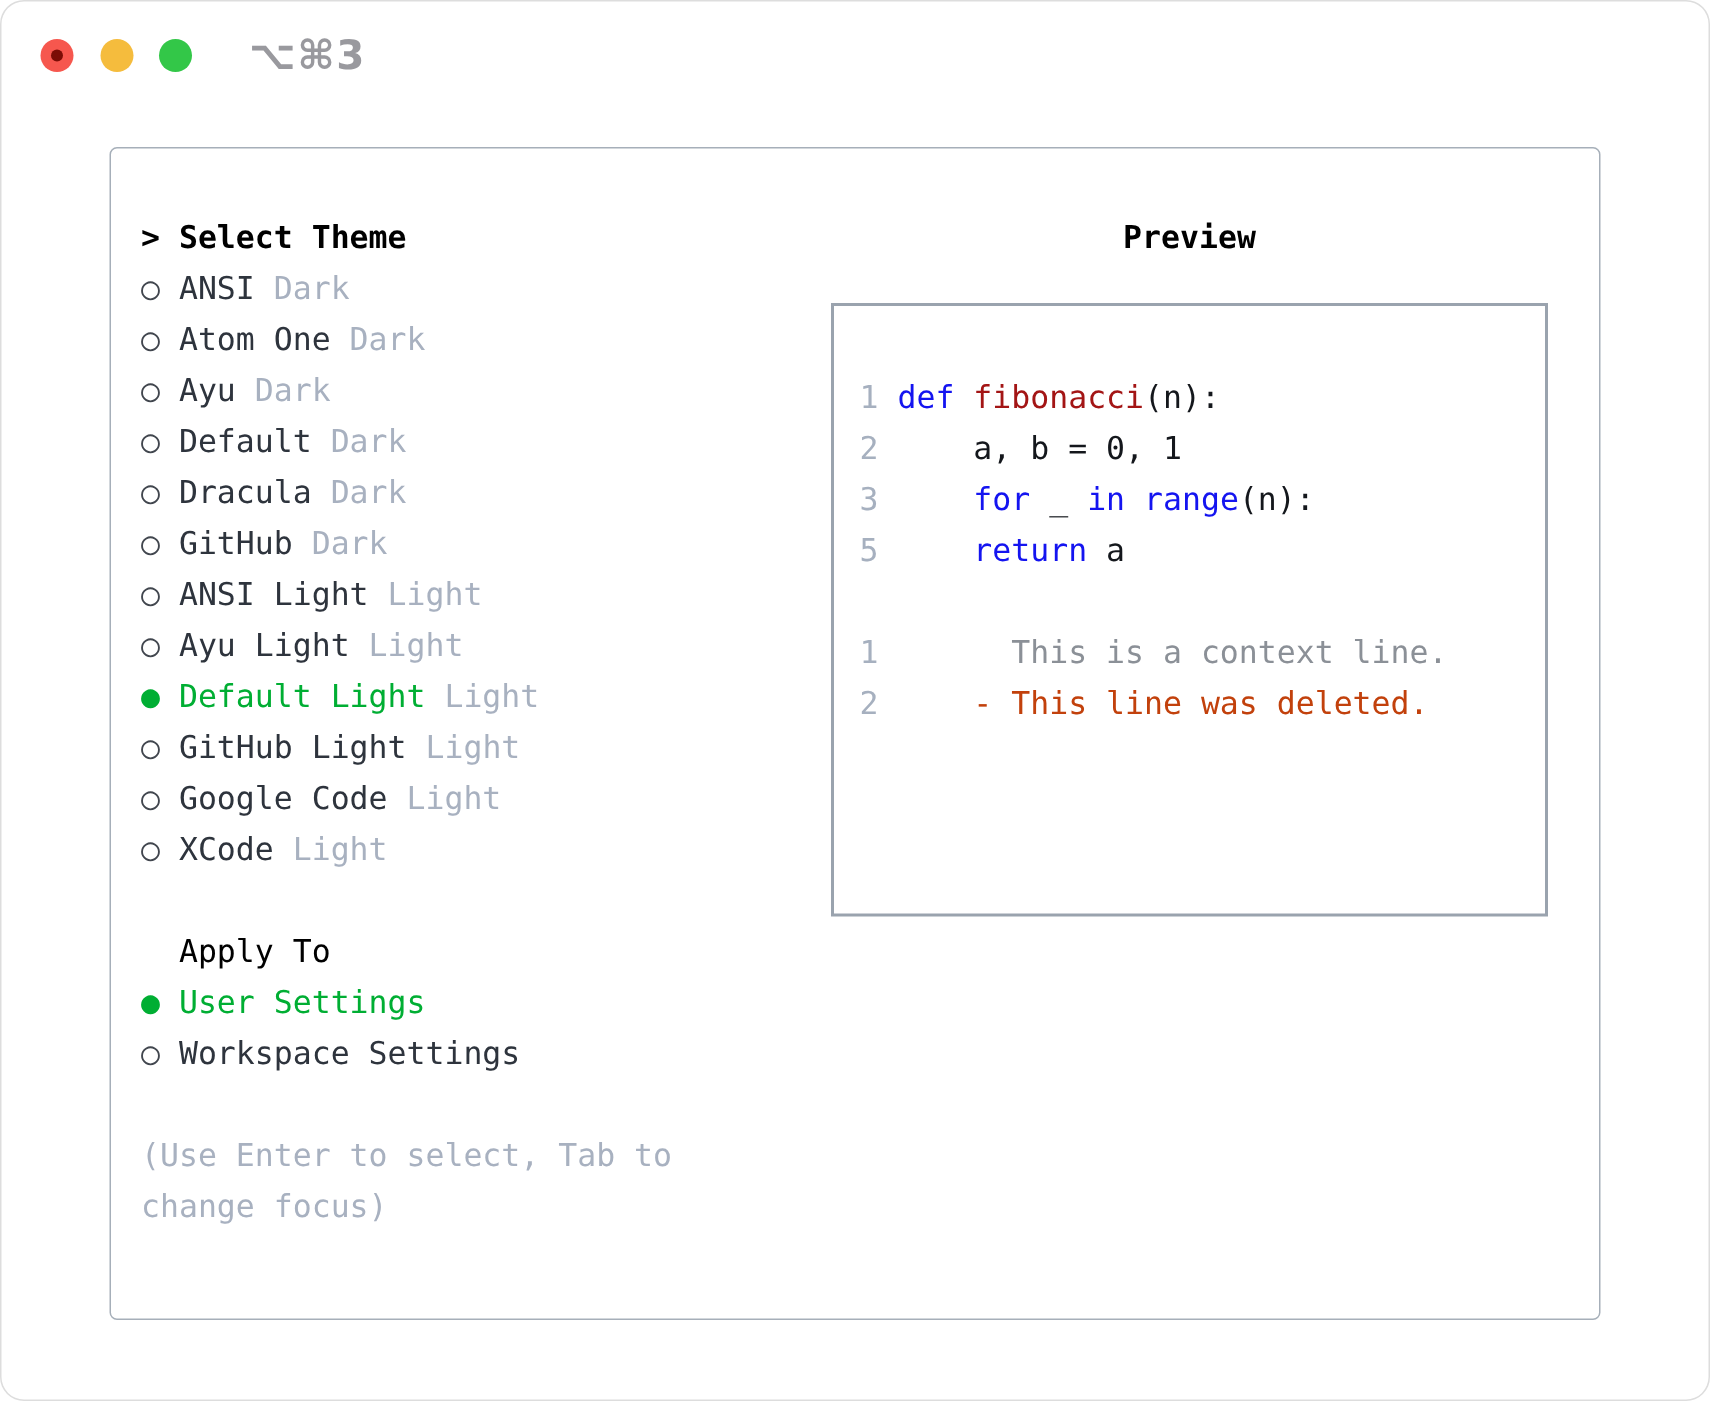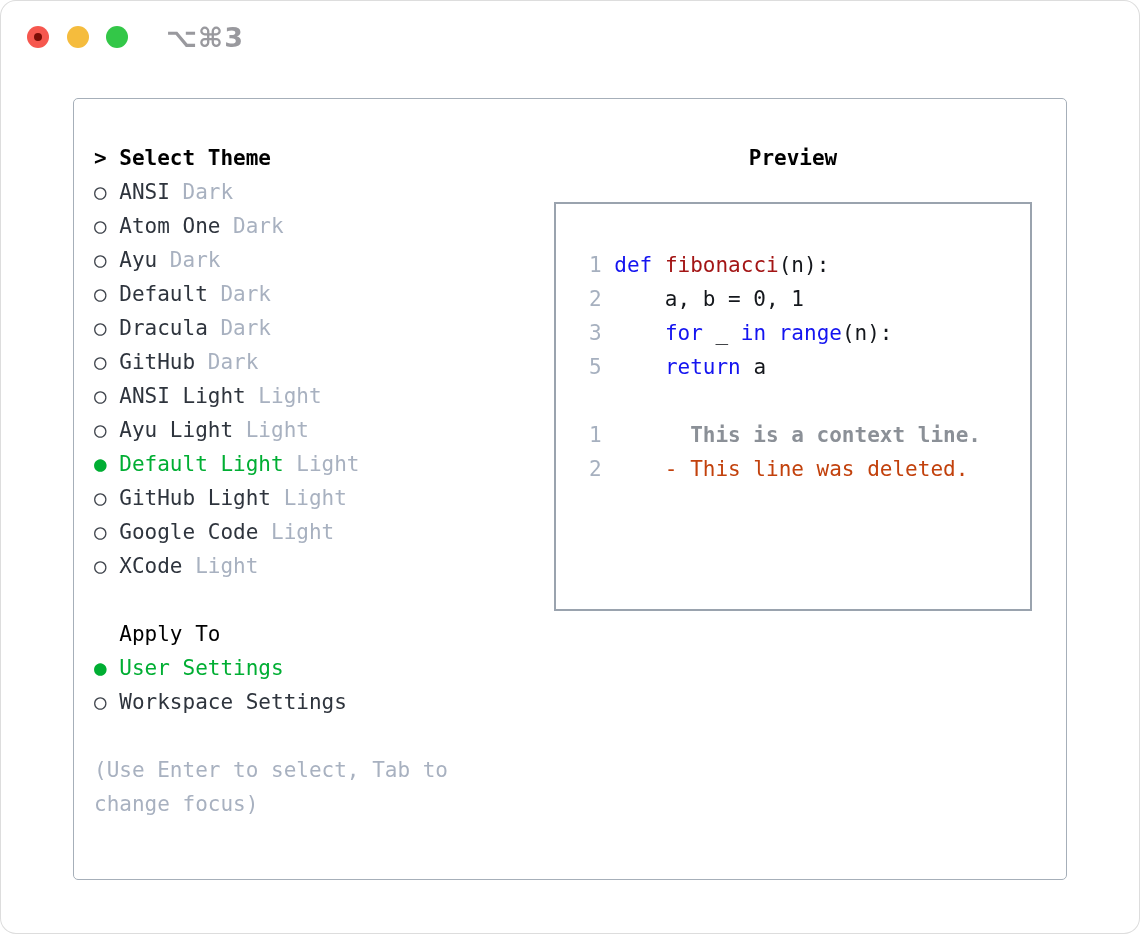--- a/index.html
+++ b/index.html
@@ -44,28 +44,28 @@
   .hint{
     margin-top:0;width:420px;white-space:normal;font-size:21px;
     line-height:34px;color:#a8b1c0;
   }
   
   .col-right{position:absolute;left:480px;top:42px;}
   .preview-title{height:34px;line-height:34px;font-size:21px;font-weight:bold;color:#000000;text-align:center;}
   .preview-box{
     margin-top:27px;width:478px;height:409px;border:2px solid #9aa3ae;
     box-sizing:border-box;background:#ffffff;overflow:hidden;
-    padding:44px 0 0 33px;
+    padding:44px 0 0 17px;
   }
   .code-line{height:34px;line-height:34px;font-size:21px;white-space:pre;}
   .code-line .gut{color:#a6b0bf;}
   .tok-pl{color:#14171c;}
   .tok-kw{color:#1414f0;}
   .tok-fn{color:#a31515;}
-  .tok-ctx{color:#8b9097;font-weight:bold;}
+  .tok-ctx{color:#8b9097;}
   .tok-del{color:#c2410c;}
   .tok-add{color:#06c206;}
 </style>
 </head>
 <body>
 
 <div class="window">
 
   <div class="titlebar">
     <div class="light close"></div>

